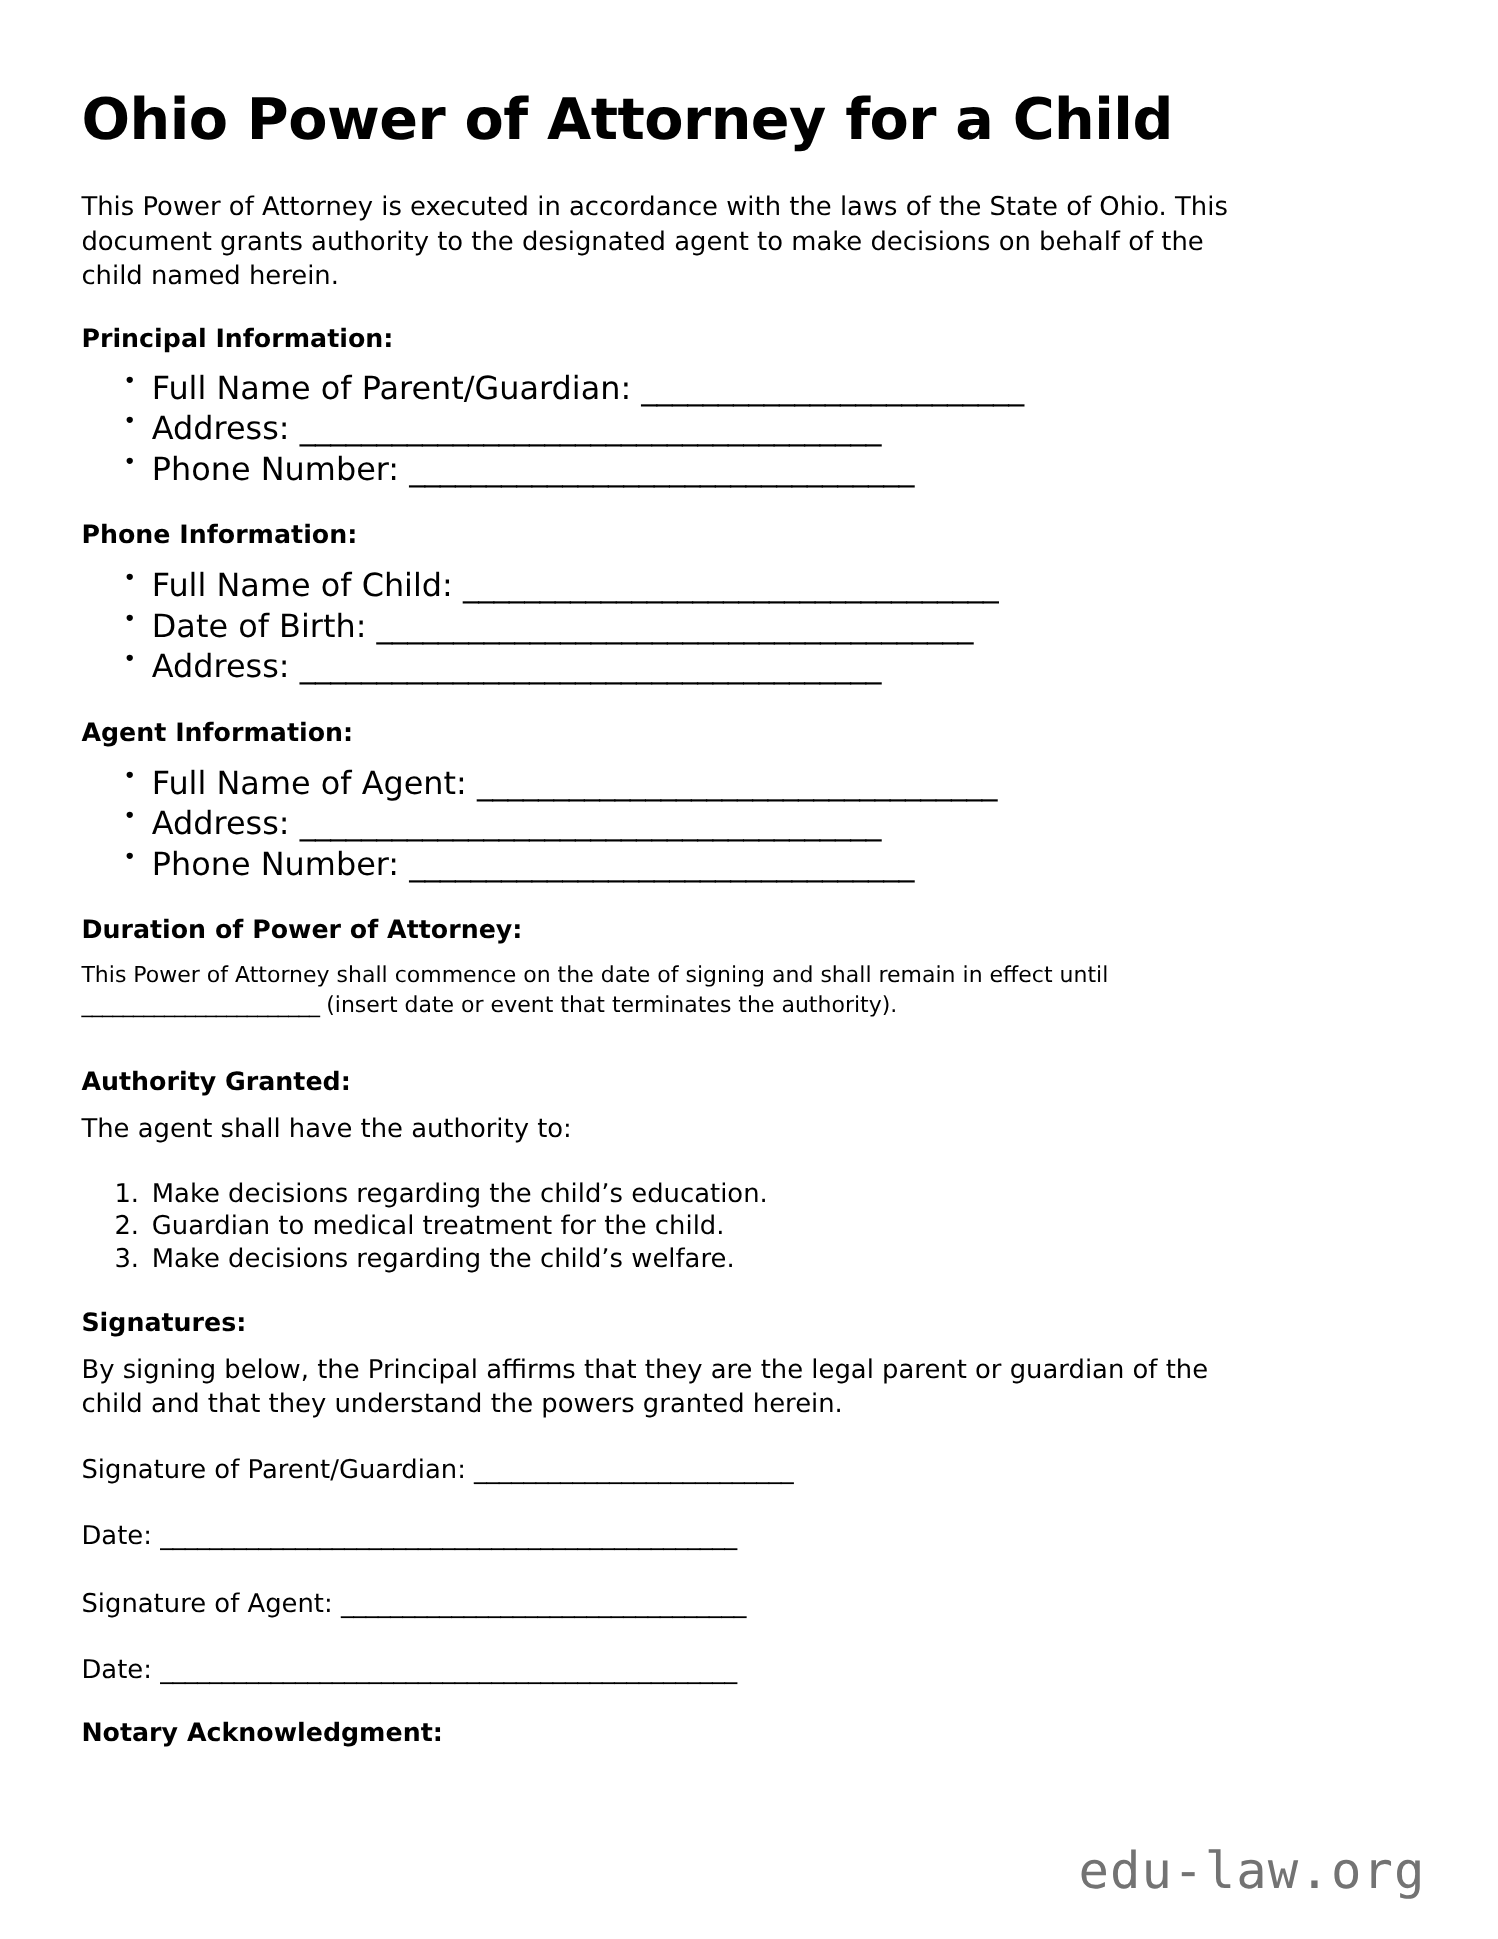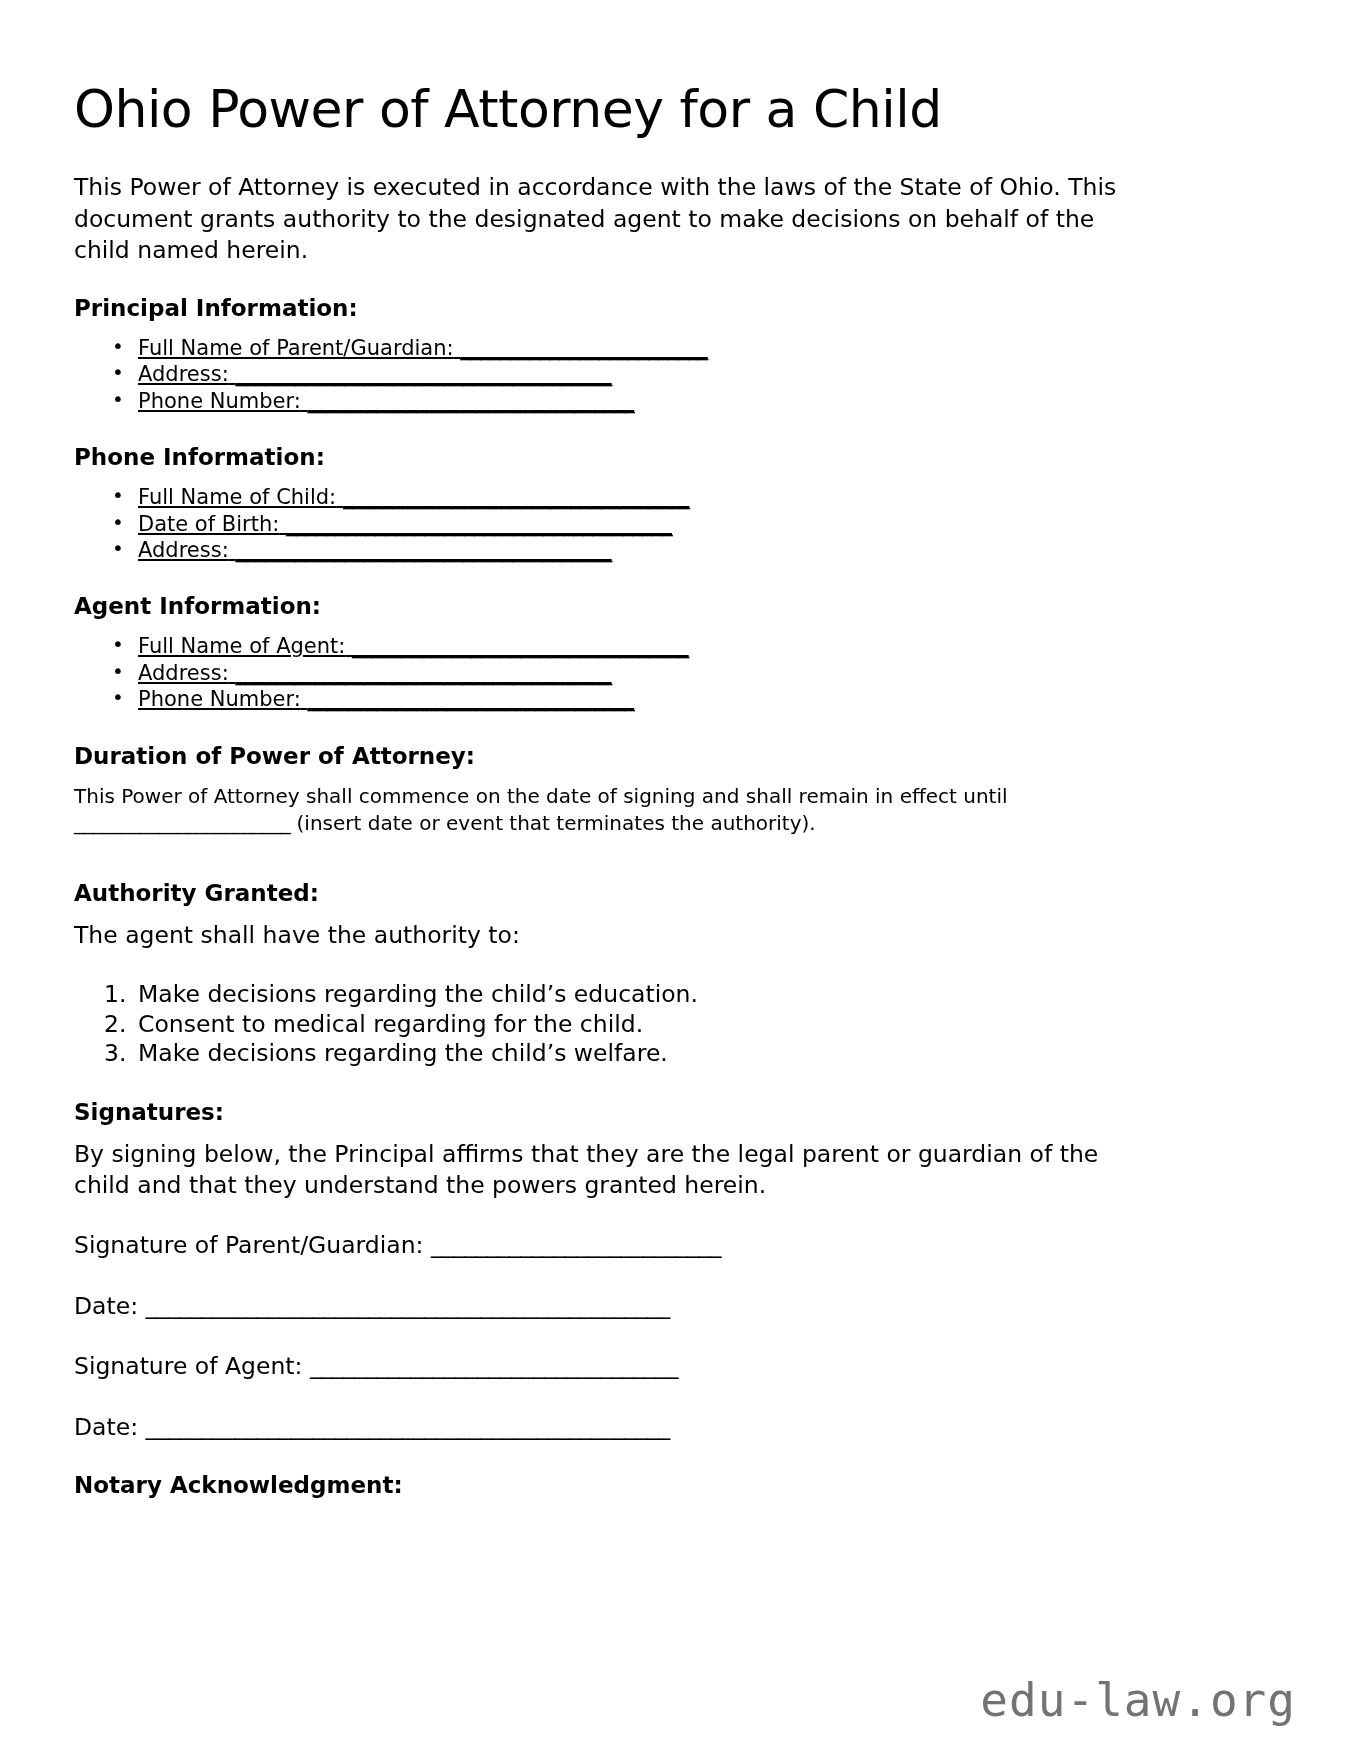--- a/index.html
+++ b/index.html
@@ -18,21 +18,21 @@
     position: relative;
     width: 1362px;
     min-height: 1763px;
     box-sizing: border-box;
     padding: 62px 74px 0 74px;
     background: #ffffff;
     overflow: hidden;
   }
   .doc-title {
     font-size: 52px;
-    font-weight: normal;
+    font-weight: bold;
     line-height: 1.12;
     letter-spacing: -0.5px;
     margin: 18px 0 34px 0;
   }
   .para {
     font-size: 23.5px;
     line-height: 1.34;
     margin: 0 0 28px 0;
     max-width: 1062px;
   }
@@ -40,26 +40,25 @@
     font-size: 23px;
     font-weight: bold;
     margin: 0 0 14px 0;
   }
   .info-list {
     list-style: none;
     margin: 0 0 30px 0;
     padding: 0 0 0 38px;
   }
   .info-list li {
-    font-size: 21px;
+    font-size: 29px;
     line-height: 1.26;
     position: relative;
     padding-left: 26px;
     white-space: nowrap;
-    text-decoration: underline;
   }
   .info-list li::before {
     content: "\2022";
     position: absolute;
     left: 0;
     top: -1px;
     font-size: 20px;
   }
   .num-list {
     list-style: none;
@@ -141,21 +140,21 @@
     <li><span>Phone Number:</span> <span class="fill">_________________________________</span></li>
   </ul>
 
   <h2 class="section-heading">Duration of Power of Attorney:</h2>
   <p class="duration-para"><span>This Power of Attorney shall commence on the date of signing and shall remain in effect until </span><span class="fill">_______________________</span><span> (insert date or event that terminates the authority).</span></p>
 
   <h2 class="section-heading">Authority Granted:</h2>
   <p class="para">The agent shall have the authority to:</p>
   <ol class="num-list">
     <li>Make decisions regarding the child’s education.</li>
-    <li>Consent to medical regarding for the child.</li>
+    <li>Guardian to medical treatment for the child.</li>
     <li>Make decisions regarding the child’s welfare.</li>
   </ol>
 
   <h2 class="section-heading">Signatures:</h2>
   <p class="para">By signing below, the Principal affirms that they are the legal parent or guardian of the child and that they understand the powers granted herein.</p>
 
   <p class="sig-line"><span>Signature of Parent/Guardian:</span> <span class="fill">__________________________</span></p>
   <p class="sig-line"><span>Date:</span> <span class="fill">_______________________________________________</span></p>
   <p class="sig-line"><span>Signature of Agent:</span> <span class="fill">_________________________________</span></p>
   <p class="sig-line"><span>Date:</span> <span class="fill">_______________________________________________</span></p>

